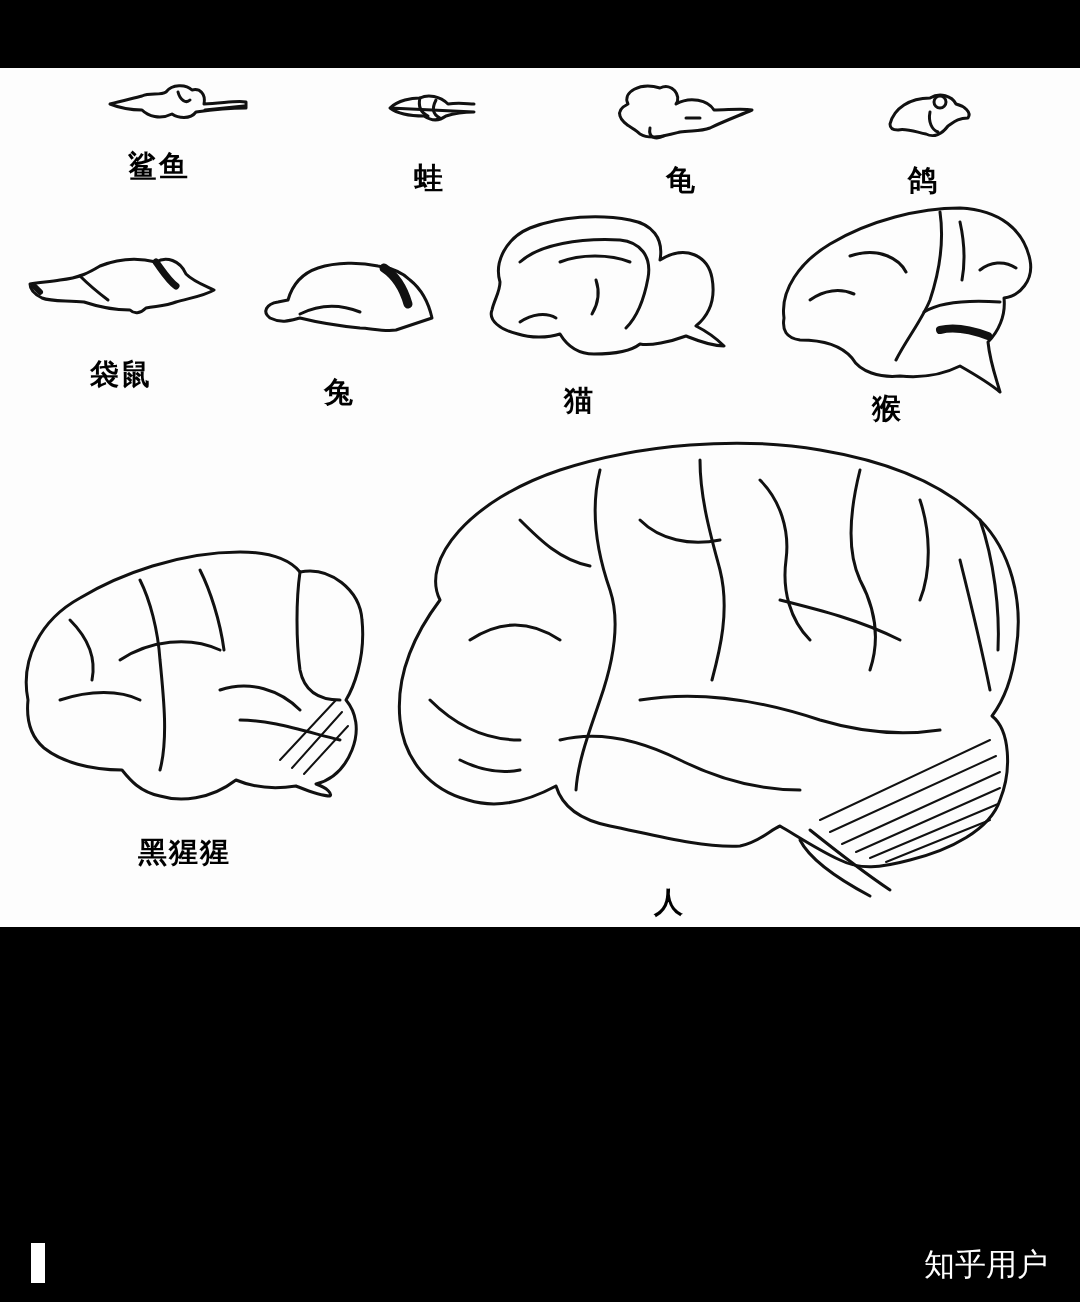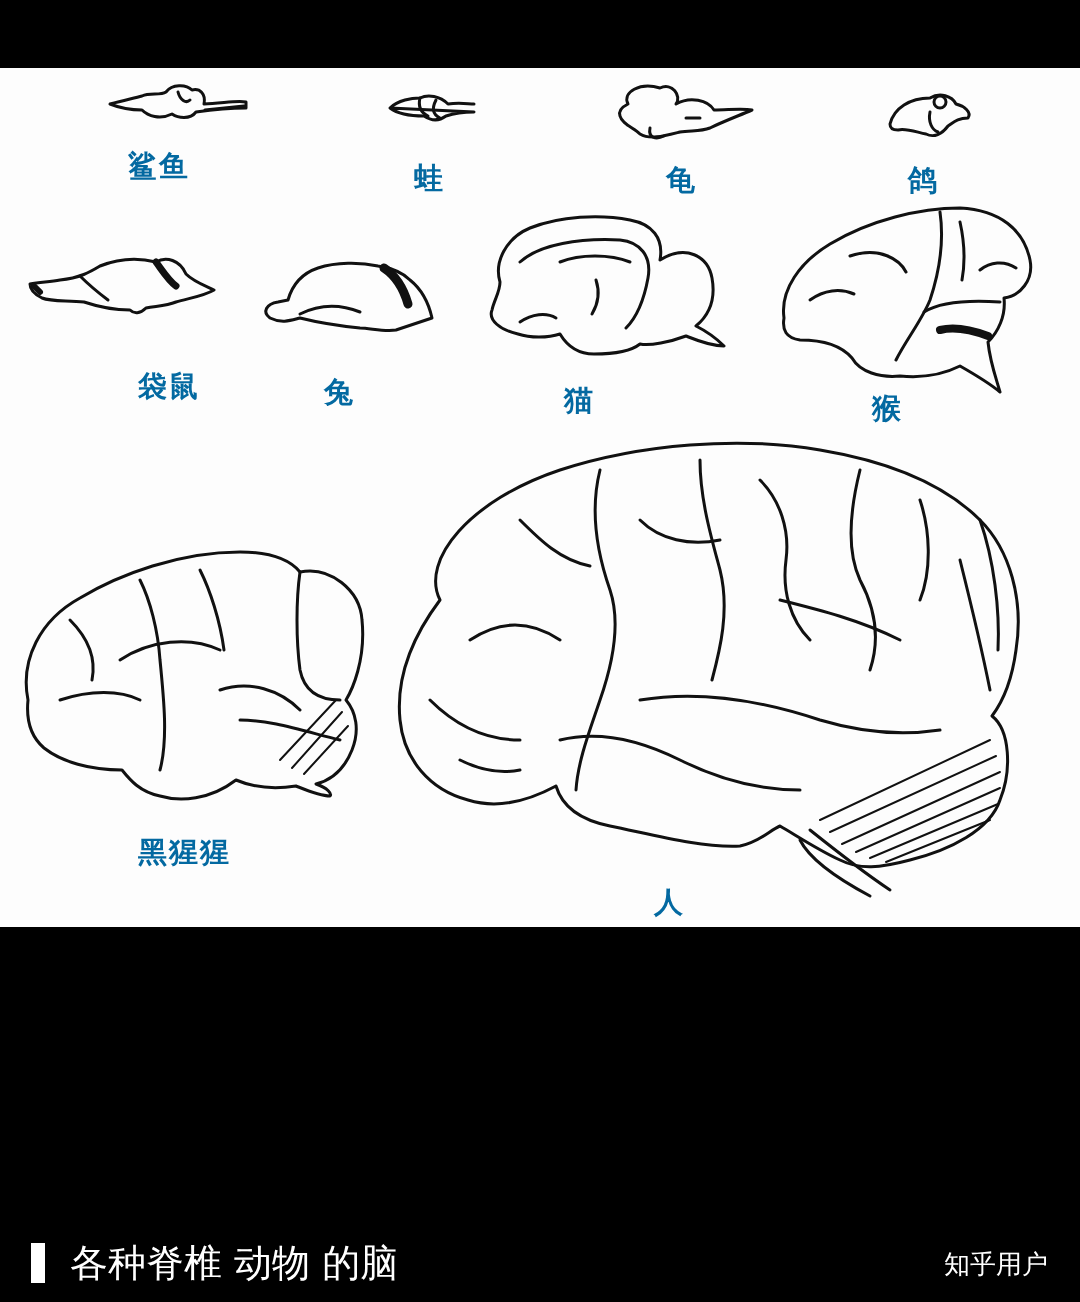--- a/index.html
+++ b/index.html
@@ -2,25 +2,25 @@
 <html><head>
 <meta charset="utf-8">
 <style>
   html, body { margin: 0; padding: 0; background: #000; }
   body { width: 1080px; height: 1302px; position: relative; overflow: hidden;
          font-family: "DejaVu Sans", "Liberation Sans", sans-serif; }
   .viewer { position: absolute; left: 0; top: 0; width: 1080px; height: 1302px; background: #000; }
   .photo { position: absolute; left: 0; top: 68px; width: 1080px; height: 859px; background: #fdfdfd; cursor: zoom-in; }
   .photo svg { position: absolute; left: 0; top: 0; }
   .label { position: absolute; font-family: "DejaVu Serif", "Liberation Serif", serif; font-weight: bold;
-           color: #0369a1; font-size: 29px; letter-spacing: 2px; line-height: 1; }
+           color: #000000; font-size: 29px; letter-spacing: 2px; line-height: 1; }
   .caption-bar { position: absolute; left: 0; top: 1225px; width: 1080px; height: 77px; }
   .caption-marker { position: absolute; left: 31px; top: 1243px; width: 14px; height: 40px; background: #fff; }
   .caption-title { position: absolute; left: 70px; top: 1240px; font-size: 38px; color: #fff; white-space: pre; line-height: 46px; }
-  .caption-author { position: absolute; right: 32px; top: 1244px; font-size: 26px; color: #fff; line-height: 40px; }
+  .caption-author { position: absolute; right: 32px; top: 1244px; font-size: 31px; color: #fff; line-height: 40px; }
 </style>
 </head>
 <body>
 
 <div class="viewer">
 
   <div class="photo">
     <svg width="1080" height="859" viewBox="0 68 1080 859" fill="none" stroke="#111" stroke-width="3" stroke-linecap="round" stroke-linejoin="round">
 
       <g>
@@ -119,25 +119,24 @@
         <path d="M886 862 L990 820" stroke-width="2"></path>
         <path d="M800 840 C810 860 840 880 870 896"></path>
         <path d="M810 830 C830 846 860 870 890 890"></path>
       </g>
     </svg>
 
     <div class="label" style="left:128px; top:84px;">鲨鱼</div>
     <div class="label" style="left:414px; top:96px;">蛙</div>
     <div class="label" style="left:666px; top:98px;">龟</div>
     <div class="label" style="left:908px; top:98px;">鸽</div>
-    <div class="label" style="left:90px; top:304px;margin-left:48px;">袋鼠</div>
+    <div class="label" style="left:90px; top:292px;">袋鼠</div>
     <div class="label" style="left:324px; top:310px;">兔</div>
     <div class="label" style="left:564px; top:318px;">猫</div>
     <div class="label" style="left:872px; top:326px;">猴</div>
     <div class="label" style="left:138px; top:770px;">黑猩猩</div>
     <div class="label" style="left:654px; top:820px;">人</div>
   </div>
 
   <div class="caption-bar"></div>
   <div class="caption-marker"></div>
-  <div class="caption-title">各种脊椎 动物 的脑</div>
   <div class="caption-author">知乎用户</div>
 </div>
 
 </body></html>

